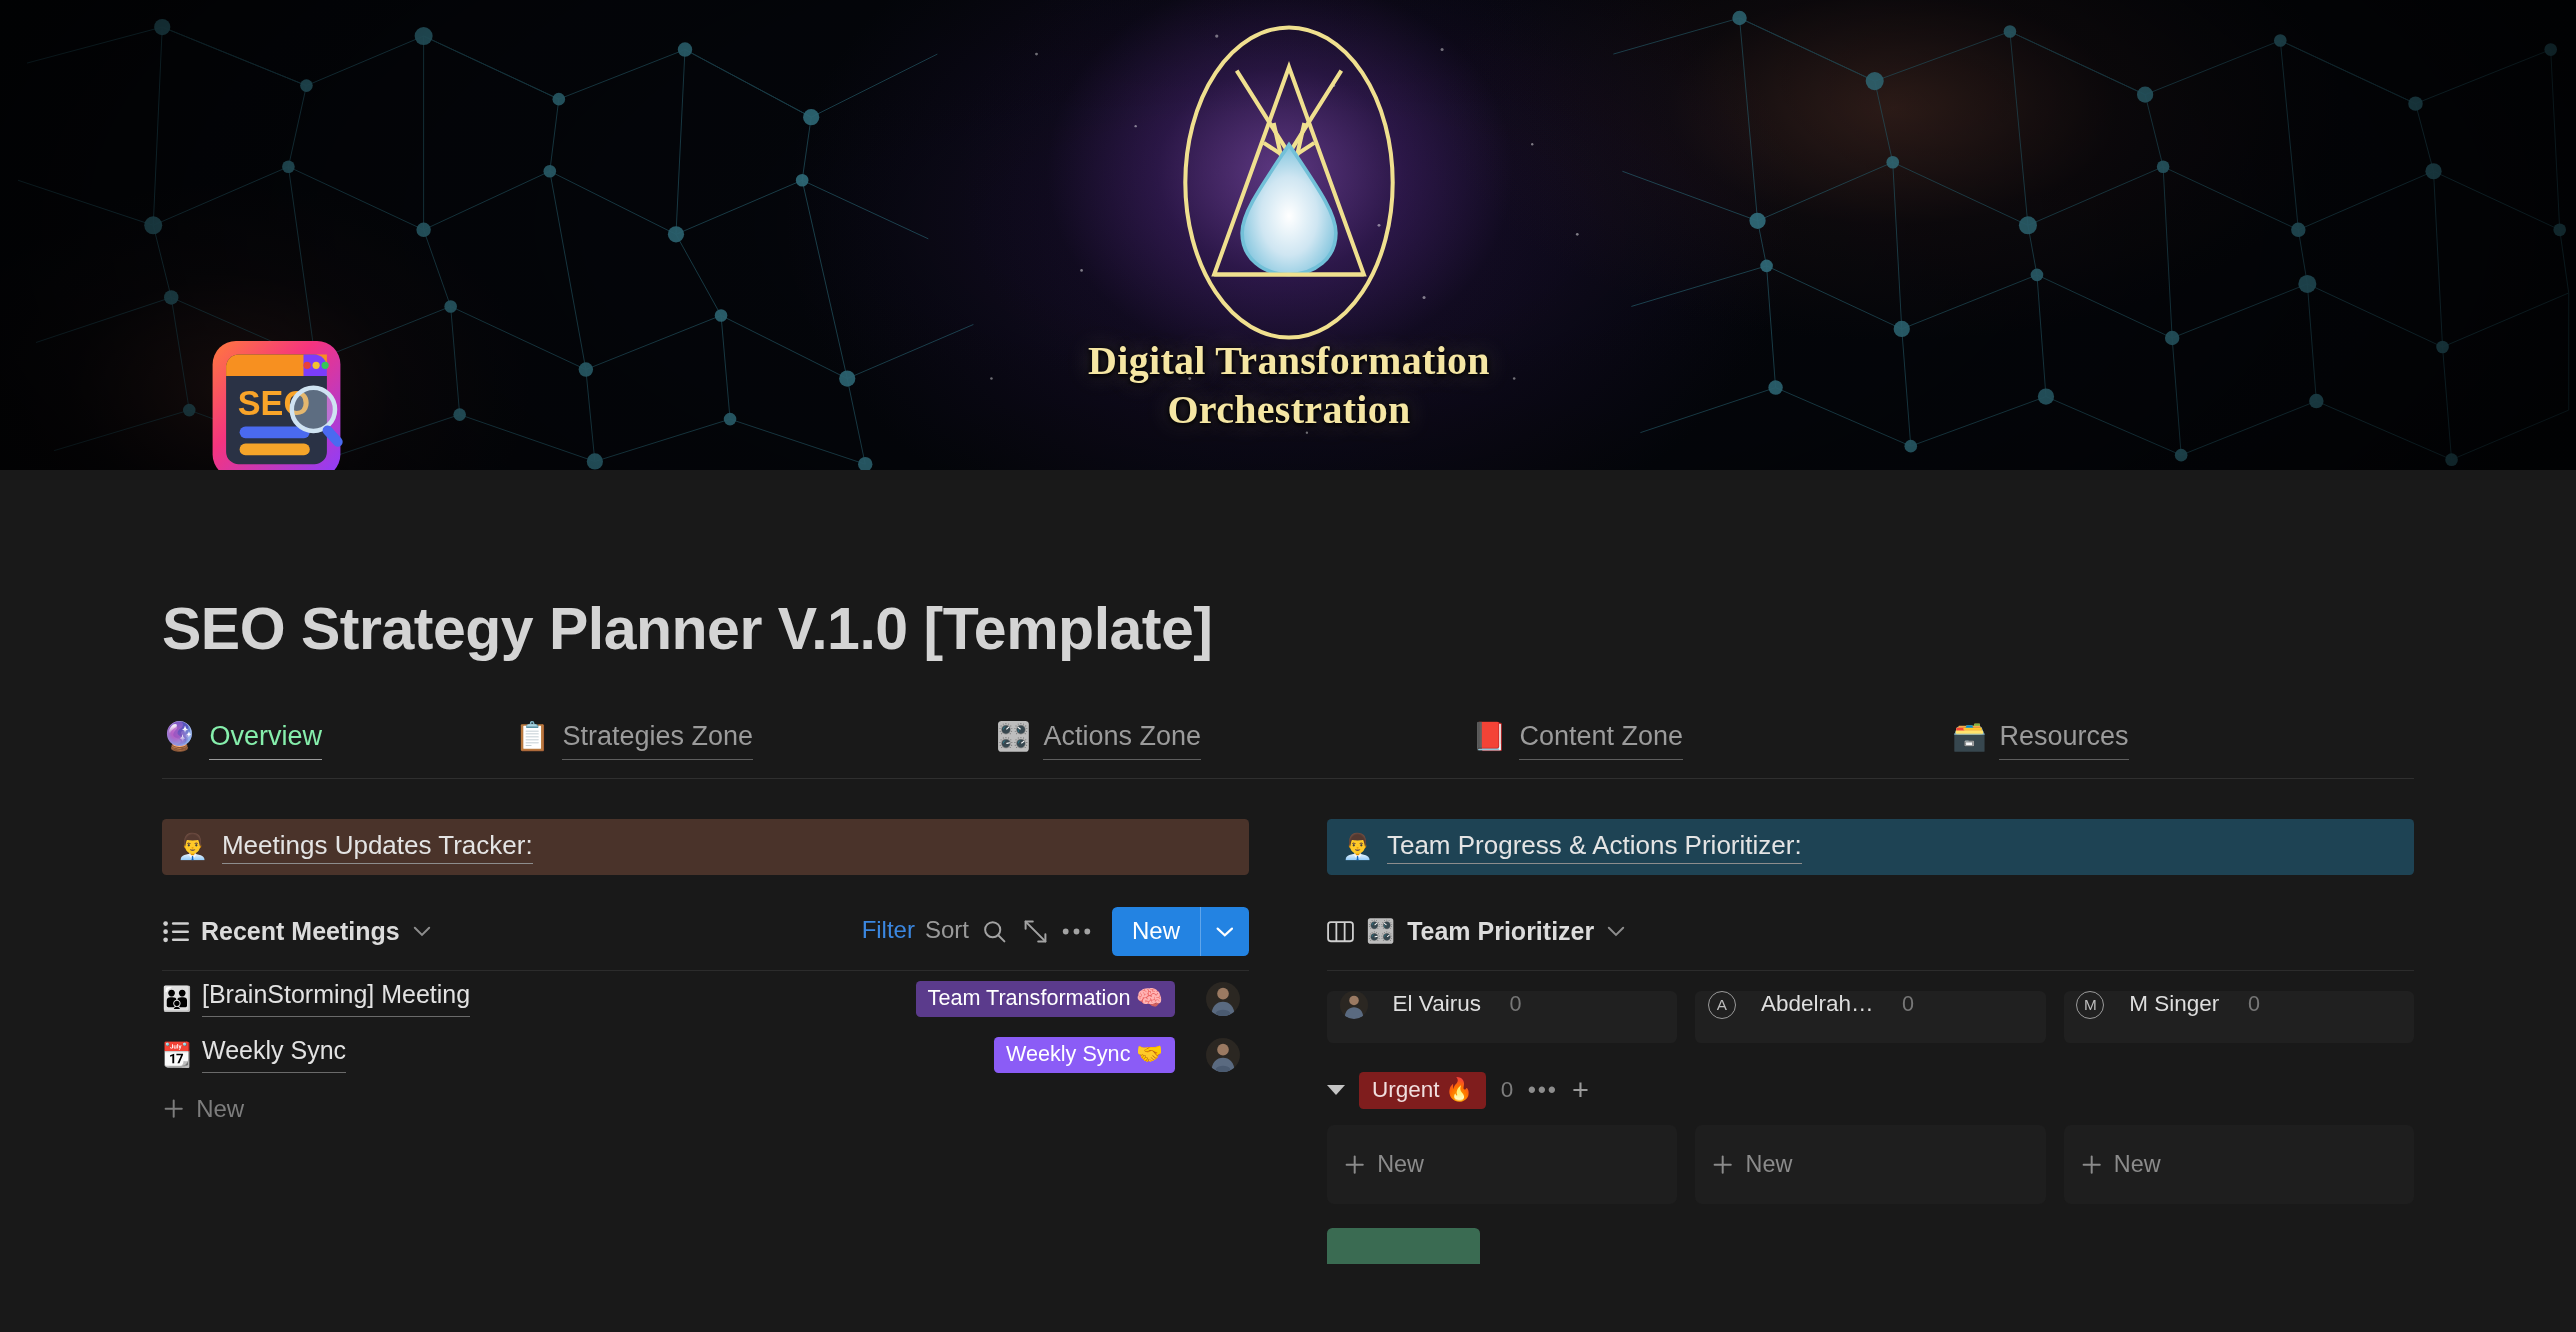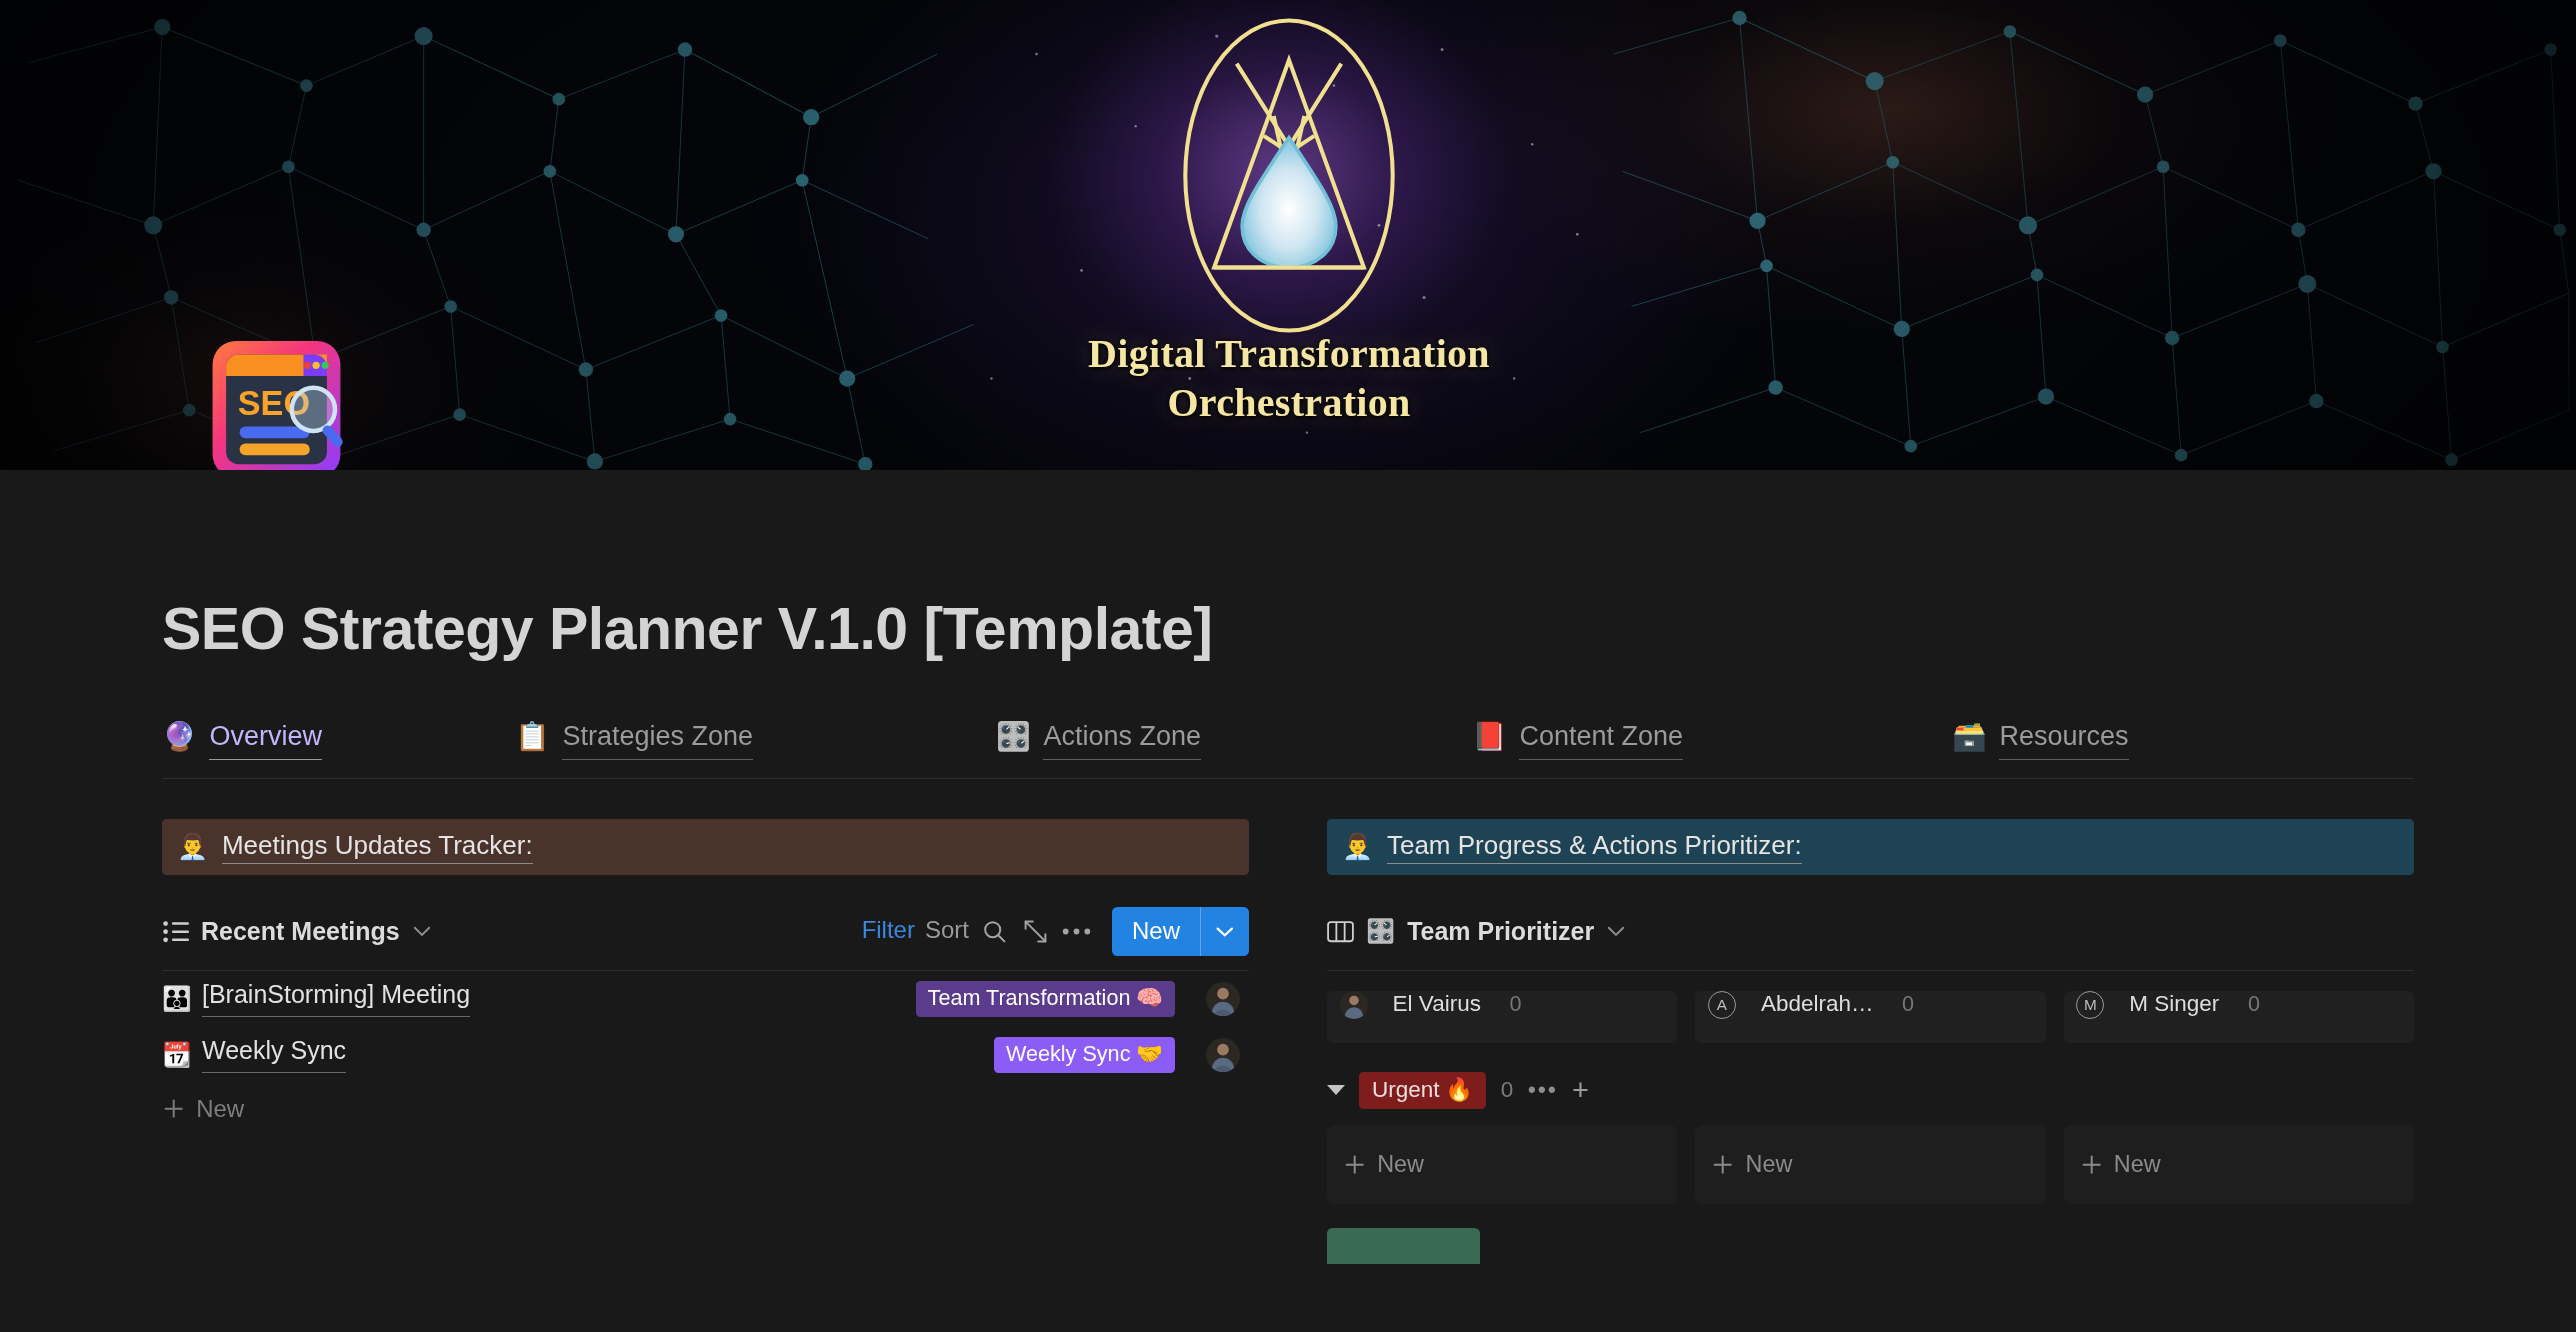--- a/index.html
+++ b/index.html
@@ -31,21 +31,21 @@
       #04060b;
   }
   
   .mesh { position: absolute; inset: 0; opacity: 0.85; }
   .banner-vignette {
     position: absolute; inset: 0;
     background: radial-gradient(ellipse 1352px 559px at 1289px 225px, transparent 20%, rgba(0,0,0,0.35) 70%, rgba(0,0,0,0.72) 100%);
   }
   .emblem {
     position: absolute;
-    left: 1023px; top: 4px;
+    left: 1023px; top: 11px;
     width: 532px; height: 469px;
   }
   .emblem-title {
     position: absolute;
     left: 0; top: 326px;
     width: 532px;
     text-align: center;
     font-family: "Liberation Serif", serif;
     font-weight: bold;
     font-size: 40px;
@@ -101,21 +101,21 @@
   .tab-emoji { font-size: 28px; line-height: 31px; }
   .tab-label {
     font-size: 27px;
     line-height: 31px;
     color: #9b9b9b;
     border-bottom: 1.8px solid #5e5e5e;
     padding-bottom: 7.2px;
     white-space: nowrap;
   }
   .tab.active .tab-label {
-    color: #c4b5fd;
+    color: #86efac;
     border-bottom-color: #9a9a9a;
   }
 
   
   .columns {
     display: flex;
     gap: 78px;
     margin-top: 40px;
   }
   .col { width: 1105px; }

